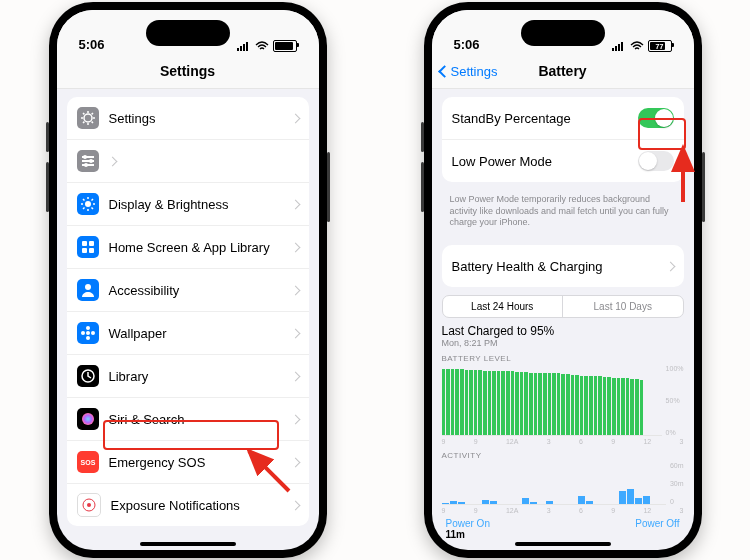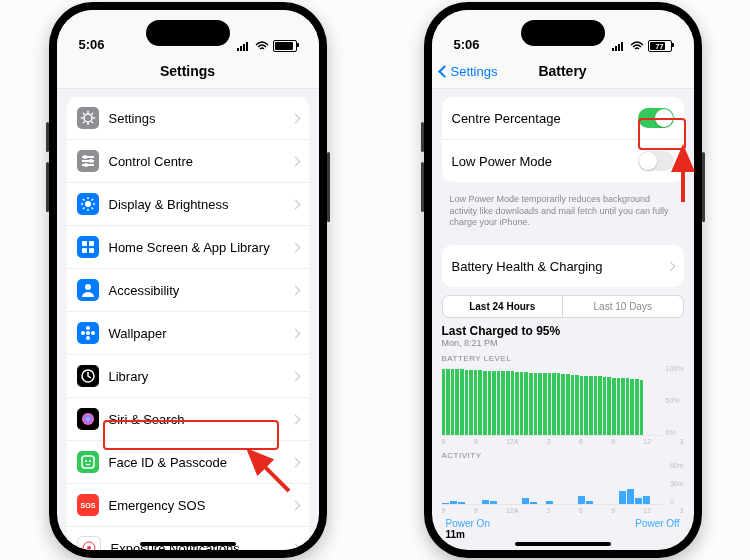--- a/index.html
+++ b/index.html
@@ -123,24 +123,24 @@
   .toggle.off .knob{left:1px;}
   .footnote{font-size:9px;color:#8a8a8e;padding:4px 18px 8px 18px;line-height:1.3;}
   .highlight-box{position:absolute;border:2.5px solid #E62B1E;border-radius:4px;pointer-events:none;z-index:50;}
   .arrow{position:absolute;z-index:51;pointer-events:none;}
   .arrow svg{display:block;}
   .seg {
     display:flex;margin:8px 10px 6px 10px;border:1px solid #d8d8dc;border-radius:7px;overflow:hidden;
     font-size:10px;background:#fff;
   }
   .seg div{flex:1;text-align:center;padding:5px 0;}
-  .seg .active{font-weight:700;}
+  .seg .active{font-weight:400;}
   .seg div+div{border-left:1px solid #d8d8dc;color:#8a8a8e;}
   .chart-block{margin:0 10px;font-size:9px;color:#8a8a8e;}
-  .chart-title{font-size:12px;font-weight:700;color:#000;}
+  .chart-title{font-size:12px;font-weight:400;color:#000;}
   .chart-sub{font-size:9px;color:#8a8a8e;margin-bottom:6px;}
   .section-label{font-size:8px;letter-spacing:0.5px;color:#8a8a8e;margin:6px 0 2px 0;}
   .chartwrap{display:flex;align-items:stretch;}
   .bars{flex:1;display:flex;align-items:flex-end;gap:1px;height:70px;border-bottom:1px solid #e5e5e5;position:relative;}
   .bars.small{height:42px;}
   .bar{flex:1;background:#34c759;}
   .bar.act{background:#3ea9ff;}
   .yaxis{display:flex;flex-direction:column;justify-content:space-between;font-size:7px;color:#c0c0c4;padding-left:4px;}
   .xaxis{display:flex;justify-content:space-between;font-size:7px;color:#c0c0c4;margin-top:2px;}
   .bottom-tabs{display:flex;justify-content:space-between;padding:4px 14px 0 14px;font-size:10px;color:#3ea9ff;}
@@ -192,21 +192,20 @@
     <span class="icon bg-gray">
               <svg width="16" height="16" viewBox="0 0 16 16">
                 <rect x="2" y="3" width="12" height="2" fill="#fff"></rect>
                 <rect x="2" y="7" width="12" height="2" fill="#fff"></rect>
                 <rect x="2" y="11" width="12" height="2" fill="#fff"></rect>
                 <circle cx="5" cy="4" r="2" fill="#fff"></circle>
                 <circle cx="11" cy="8" r="2" fill="#fff"></circle>
                 <circle cx="6" cy="12" r="2" fill="#fff"></circle>
               </svg>
             </span>
-    <span class="label">Control Centre</span>
     <span class="chevron-right"></span>
   </div>
           <div class="row">
     <span class="icon bg-blue">
               <svg width="16" height="16" viewBox="0 0 16 16">
                 <circle cx="8" cy="8" r="3" fill="#fff"></circle>
                 <g stroke="#fff" stroke-width="1.5">
                   <line x1="8" y1="1" x2="8" y2="3"></line>
                   <line x1="8" y1="13" x2="8" y2="15"></line>
                   <line x1="1" y1="8" x2="3" y2="8"></line>
@@ -273,32 +272,20 @@
                 <defs>
                   <radialGradient id="sg">
                     <stop offset="0%" stop-color="#6fd6ff"></stop>
                     <stop offset="60%" stop-color="#b367ff"></stop>
                     <stop offset="100%" stop-color="#ff6fb1"></stop>
                   </radialGradient>
                 </defs>
               </svg>
             </span>
     <span class="label">Siri &amp; Search</span>
-    <span class="chevron-right"></span>
-  </div>
-          <div class="row">
-    <span class="icon bg-green">
-              <svg width="16" height="16" viewBox="0 0 16 16">
-                <rect x="2" y="2" width="12" height="12" rx="3" fill="none" stroke="#fff" stroke-width="1.5"></rect>
-                <circle cx="6" cy="7" r="1" fill="#fff"></circle>
-                <circle cx="10" cy="7" r="1" fill="#fff"></circle>
-                <path d="M6 10c1 1 3 1 4 0" stroke="#fff" stroke-width="1.2" fill="none"></path>
-              </svg>
-            </span>
-    <span class="label">Face ID &amp; Passcode</span>
     <span class="chevron-right"></span>
   </div>
           <div class="row">
     <span class="icon bg-red">
               <svg width="16" height="16" viewBox="0 0 16 16">
                 <text x="8" y="11" text-anchor="middle" font-size="7" font-weight="700" fill="#fff">SOS</text>
               </svg>
             </span>
     <span class="label">Emergency SOS</span>
     <span class="chevron-right"></span>
@@ -347,21 +334,21 @@
     <div class="navbar">
       <span class="back">
         <span class="chevron-left"></span>
         <span>Settings</span>
       </span>
       <span class="title">Battery</span>
     </div>
     <div class="content">
       <div class="group">
         <div class="row">
-          <span class="label">Centre Percentage</span>
+          <span class="label">StandBy Percentage</span>
           <span class="toggle on">
               <span class="knob"></span>
             </span>
         </div>
         <div class="row">
           <span class="label">Low Power Mode</span>
           <span class="toggle off">
               <span class="knob"></span>
             </span>
         </div>

